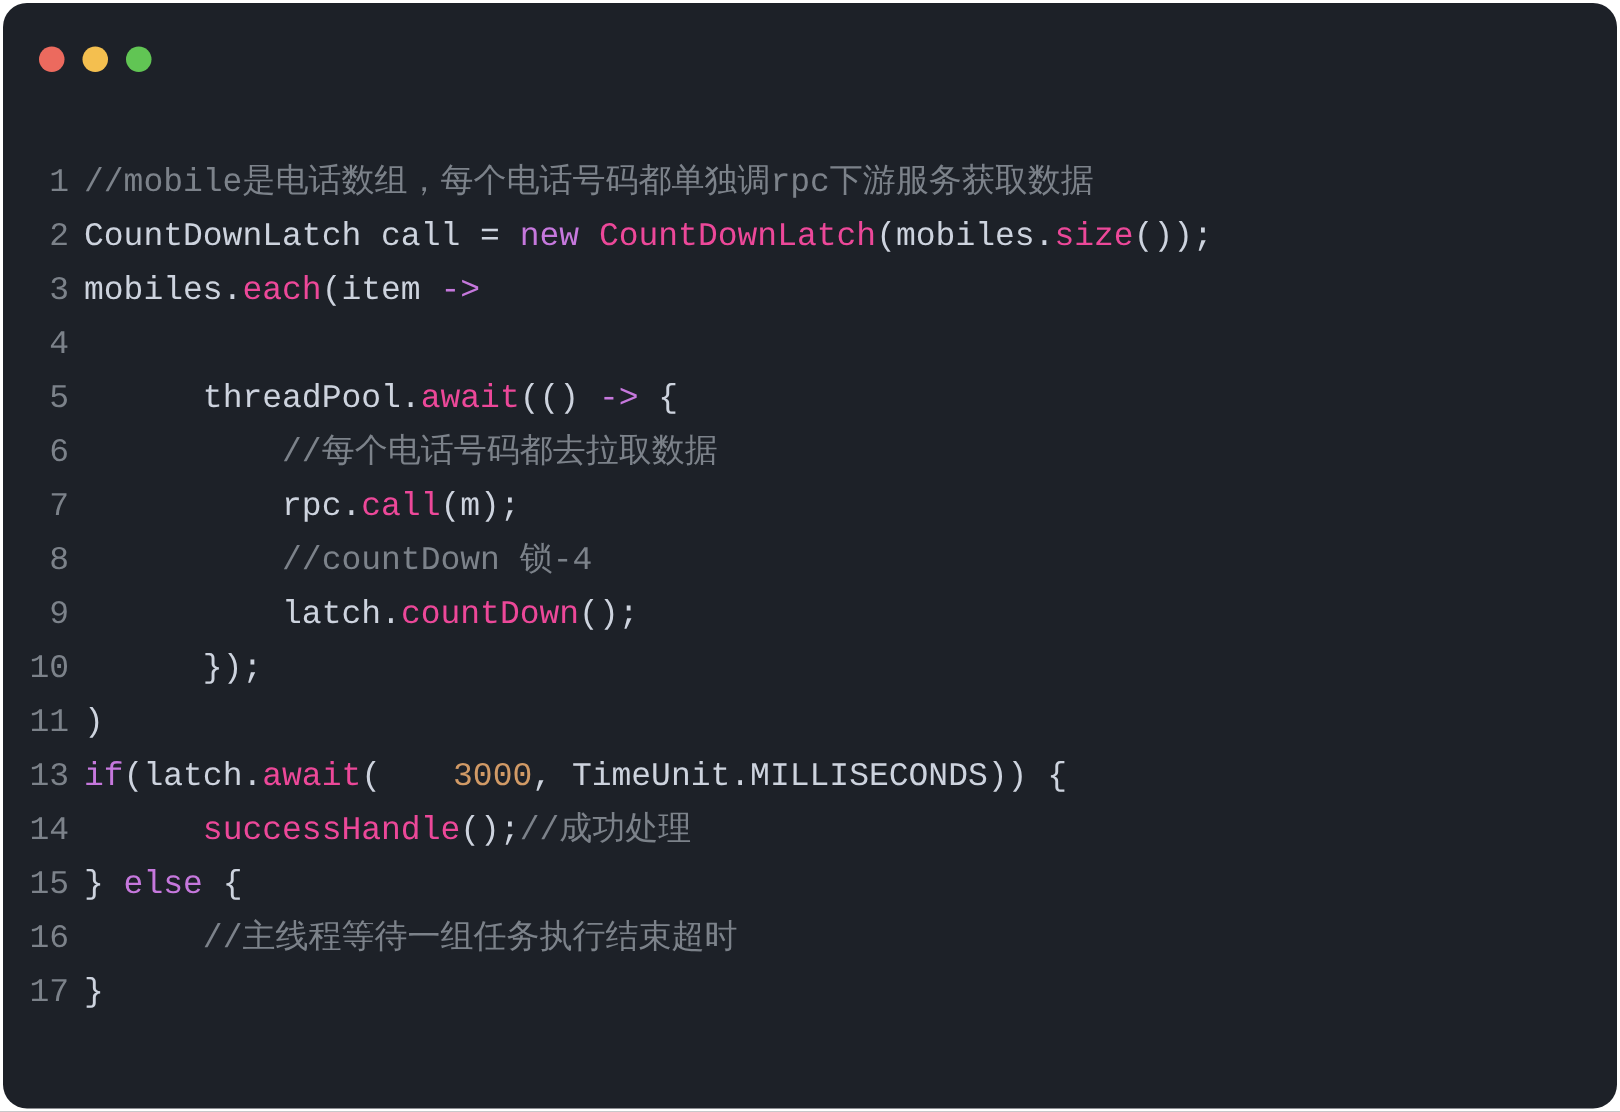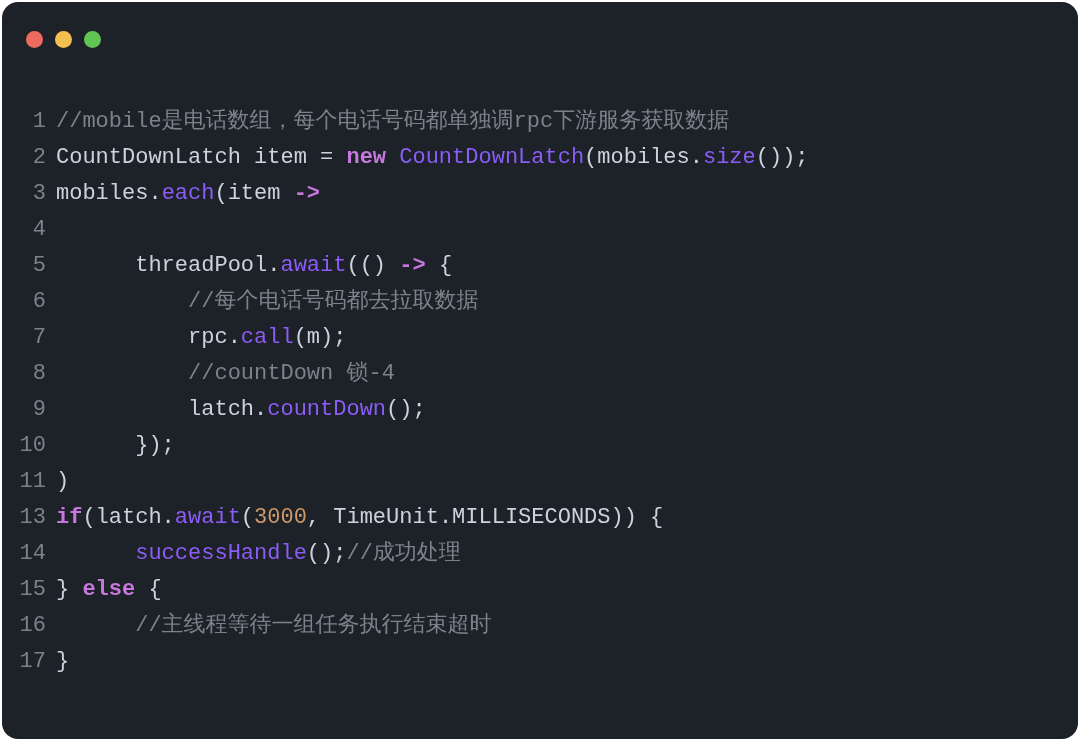--- a/index.html
+++ b/index.html
@@ -56,23 +56,23 @@
     padding-right: 10px;
     flex-shrink: 0;
     user-select: none;
   }
   .code {
     flex: 1;
   }
 
   .c-comment { color: #7c828a; }
   .c-ident   { color: #cdd3de; }
-  .c-func    { color: #8b5cf6; }
-  .c-keyword { color: #c678dd; font-weight: bold; }
-  .c-number  { color: #d19a66; }
+  .c-func    { color: #ec4899; }
+  .c-keyword { color: #c678dd; }
+  .c-number  { color: #d19a66; margin-left: 48px; }
   .c-punct   { color: #cdd3de; }
   .c-brace   { color: #cdd3de; }
 </style>
 </head>
 <body>
 
 <div class="window">
 
   <div class="titlebar">
     <div class="circle red"></div>
@@ -82,21 +82,21 @@
 
   <div class="editor">
 
     <div class="line">
       <span class="gutter">1</span>
       <span class="code"><span class="c-comment">//mobile是电话数组，每个电话号码都单独调rpc下游服务获取数据</span></span>
     </div>
 
     <div class="line">
       <span class="gutter">2</span>
-      <span class="code"><span class="c-ident">CountDownLatch item </span><span class="c-punct">=</span><span class="c-keyword"> new</span><span class="c-func"> CountDownLatch</span><span class="c-ident">(mobiles.</span><span class="c-func">size</span><span class="c-ident">());</span></span>
+      <span class="code"><span class="c-ident">CountDownLatch call </span><span class="c-punct">=</span><span class="c-keyword"> new</span><span class="c-func"> CountDownLatch</span><span class="c-ident">(mobiles.</span><span class="c-func">size</span><span class="c-ident">());</span></span>
     </div>
 
     <div class="line">
       <span class="gutter">3</span>
       <span class="code"><span class="c-ident">mobiles.</span><span class="c-func">each</span><span class="c-ident">(item </span><span class="c-keyword">-&gt;</span></span>
     </div>
 
     <div class="line">
       <span class="gutter">4</span>
       <span class="code"></span>

